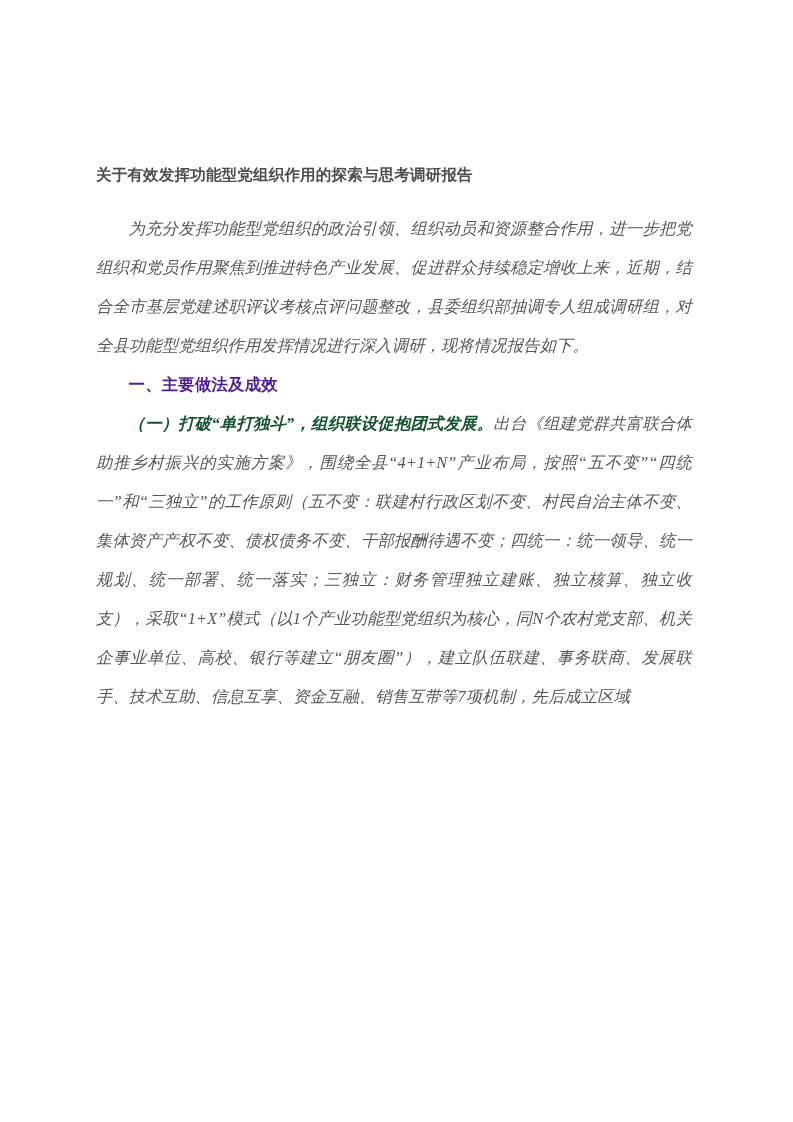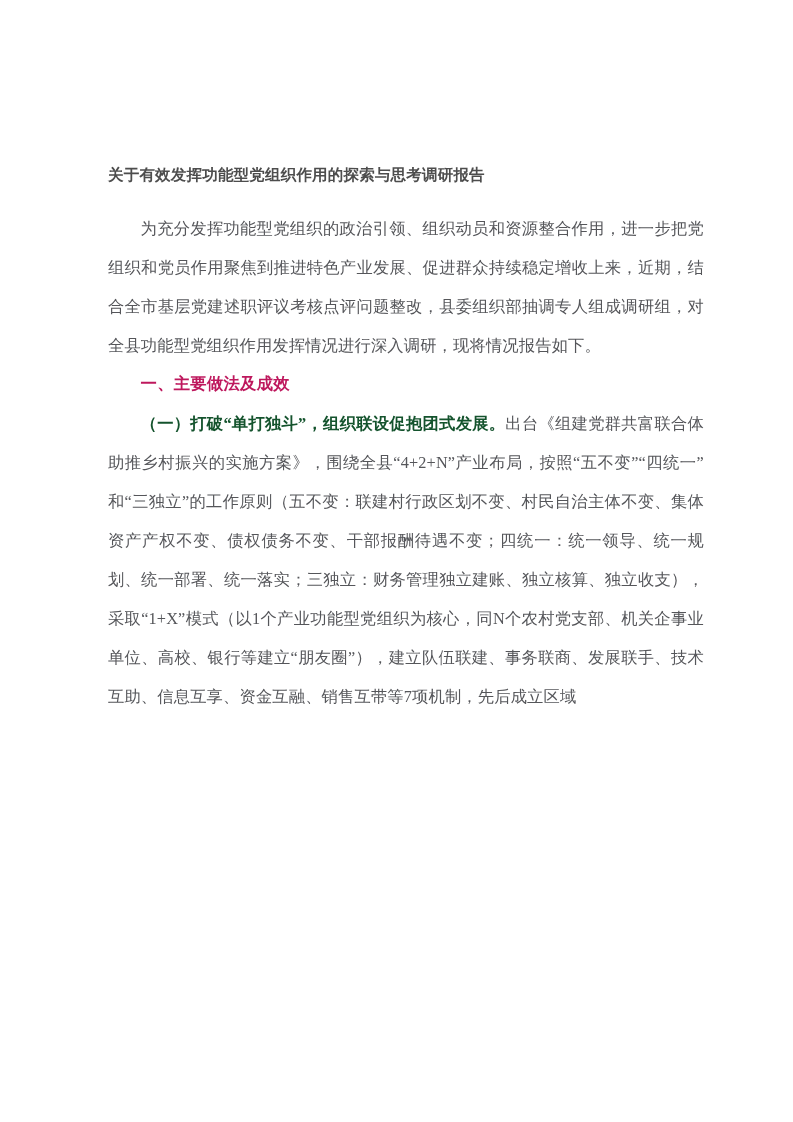--- a/index.html
+++ b/index.html
@@ -11,21 +11,21 @@
   .page {
     position: relative;
     width: 793px;
     height: 1122px;
     background: #ffffff;
     overflow: hidden;
     box-sizing: border-box;
   }
   .doc-body {
     position: absolute;
-    left: 108px;
+    left: 96px;
     top: 163px;
     width: 596px;
   }
   .doc-title {
     font-family: "Liberation Serif", "DejaVu Serif", serif;
     font-weight: bold;
     font-size: 15.5px;
     line-height: 24px;
     color: #4d4d4d;
     letter-spacing: 0.2px;
@@ -37,29 +37,30 @@
     font-family: "Liberation Serif", "DejaVu Serif", serif;
     font-size: 16.3px;
     line-height: 39px;
     color: #55565a;
     text-align: justify;
     text-justify: inter-ideograph;
     margin: 0;
     text-indent: 2em;
     letter-spacing: 0.15px;
     word-break: break-all;
+    font-style: italic;
   }
   .para + .para {
     margin-top: 0;
   }
   .heading {
-    font-family: Liberation Mono, monospace;
+    font-family: Liberation Serif, serif;
     font-size: 16.3px;
     line-height: 39px;
-    color: #be185d;
+    color: #4c1d95;
     font-weight: bold;
     margin: 0;
     text-indent: 2em;
     letter-spacing: 0.3px;
   }
   .lead-bold {
     font-weight: bold;
     color: #14532d;
   }
 </style>
@@ -69,16 +70,16 @@
 <div class="page">
   <div class="doc-body">
 
     <h1 class="doc-title">关于有效发挥功能型党组织作用的探索与思考调研报告</h1>
 
     <p class="para">为充分发挥功能型党组织的政治引领、组织动员和资源整合作用，进一步把党组织和党员作用聚焦到推进特色产业发展、促进群众持续稳定增收上来，近期，结合全市基层党建述职评议考核点评问题整改，县委组织部抽调专人组成调研组，对全县功能型党组织作用发挥情况进行深入调研，现将情况报告如下。</p>
 
     <p class="heading">一、主要做法及成效</p>
 
 
-    <p class="para"><span class="lead-bold">（一）打破“单打独斗”，组织联设促抱团式发展。</span><span>出台《组建党群共富联合体助推乡村振兴的实施方案》，围绕全县“4+2+N”产业布局，按照“五不变”“四统一”和“三独立”的工作原则（五不变：联建村行政区划不变、村民自治主体不变、集体资产产权不变、债权债务不变、干部报酬待遇不变；四统一：统一领导、统一规划、统一部署、统一落实；三独立：财务管理独立建账、独立核算、独立收支），采取“1+X”模式（以1个产业功能型党组织为核心，同N个农村党支部、机关企事业单位、高校、银行等建立“朋友圈”），建立队伍联建、事务联商、发展联手、技术互助、信息互享、资金互融、销售互带等7项机制，先后成立区域</span></p>
+    <p class="para"><span class="lead-bold">（一）打破“单打独斗”，组织联设促抱团式发展。</span><span>出台《组建党群共富联合体助推乡村振兴的实施方案》，围绕全县“4+1+N”产业布局，按照“五不变”“四统一”和“三独立”的工作原则（五不变：联建村行政区划不变、村民自治主体不变、集体资产产权不变、债权债务不变、干部报酬待遇不变；四统一：统一领导、统一规划、统一部署、统一落实；三独立：财务管理独立建账、独立核算、独立收支），采取“1+X”模式（以1个产业功能型党组织为核心，同N个农村党支部、机关企事业单位、高校、银行等建立“朋友圈”），建立队伍联建、事务联商、发展联手、技术互助、信息互享、资金互融、销售互带等7项机制，先后成立区域</span></p>
 
   </div>
 </div>
 
 </body></html>

